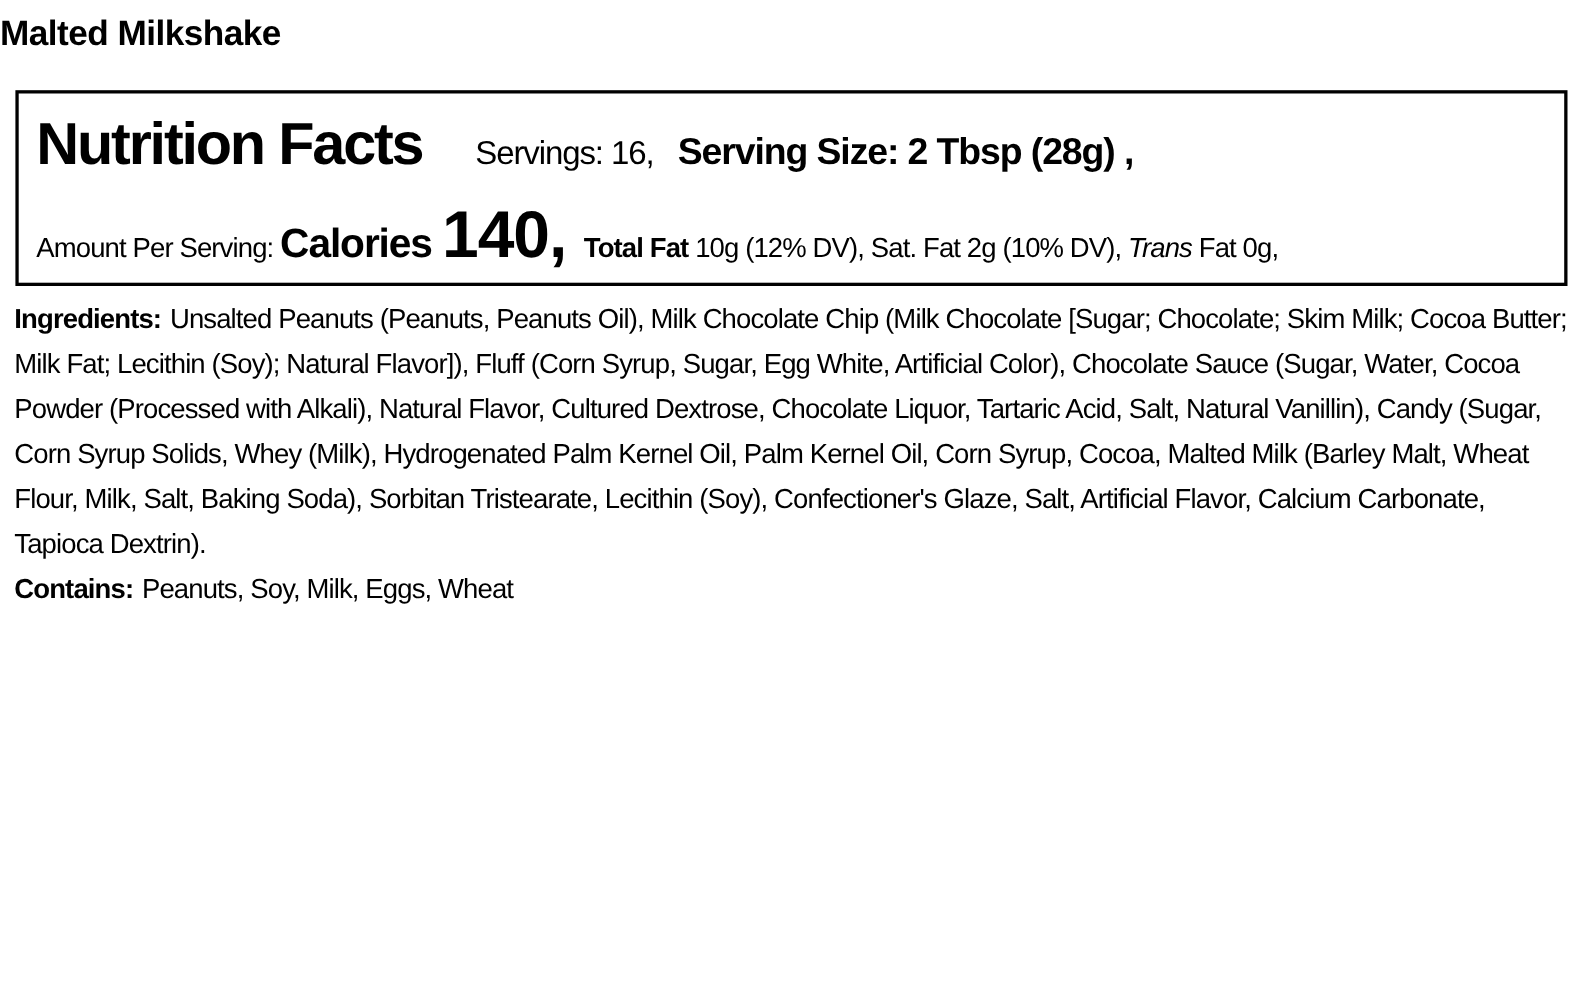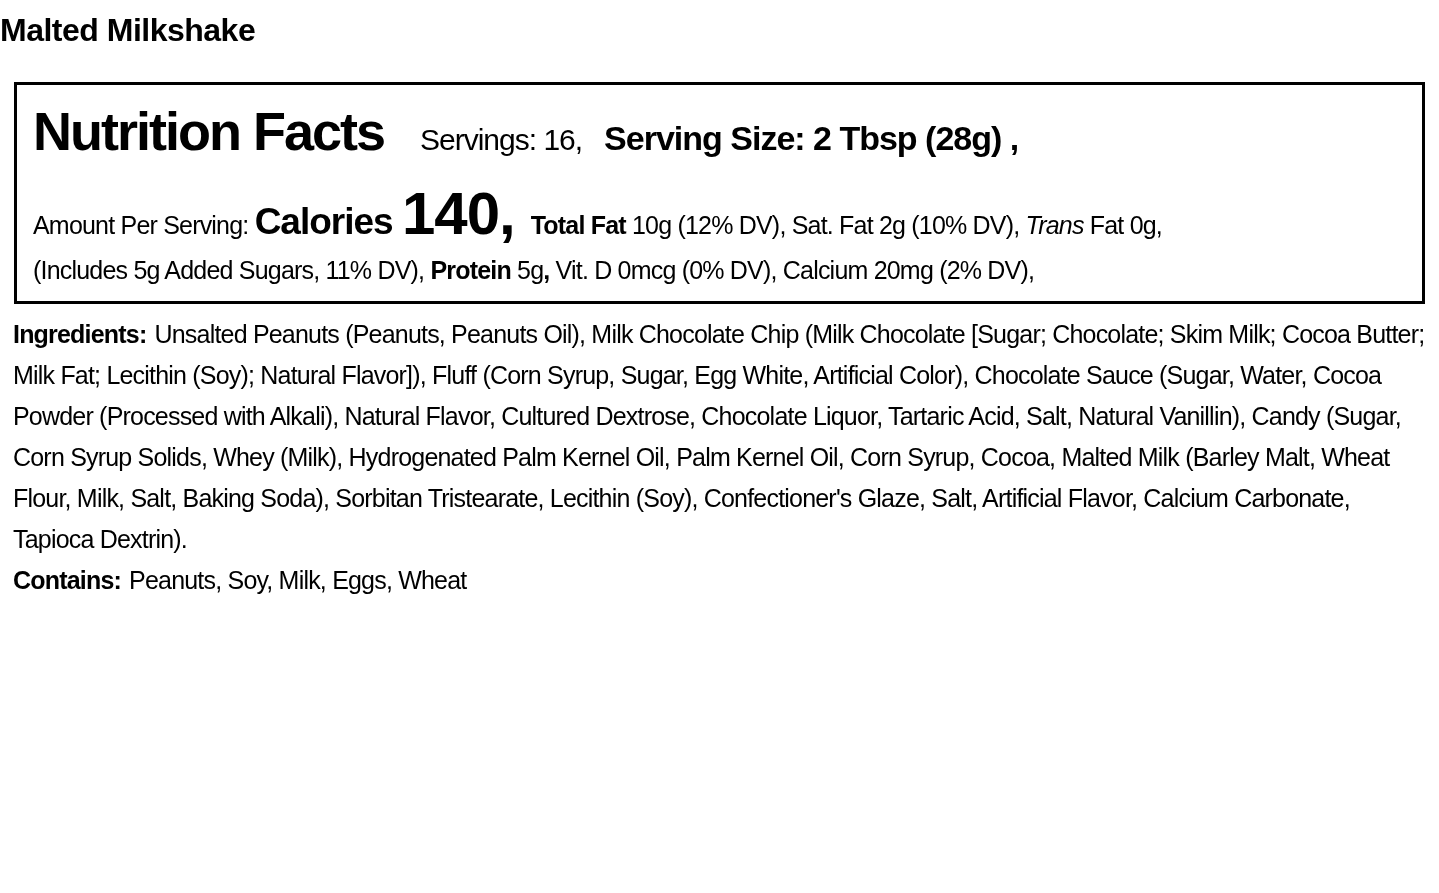--- a/index.html
+++ b/index.html
@@ -31,21 +31,21 @@
   }
   .nf-header { line-height: 72px; white-space: nowrap; }
   .nf-title {
     font-size: 54px;
     font-weight: bold;
     letter-spacing: -2px;
   }
   .servings {
     font-size: 30px;
     letter-spacing: -1px;
-    margin-left: 36px;
+    margin-left: 48px;
   }
   .serving-size {
     font-size: 34px;
     font-weight: bold;
     letter-spacing: -1px;
     margin-left: 22px;
   }
   .nf-line {
     font-size: 25px;
     letter-spacing: -0.8px;
@@ -79,21 +79,20 @@
 </style>
 </head>
 <body>
 
 <div class="page-title">Malted Milkshake</div>
 
 <div class="nf-box">
   <div class="nf-header"><span class="seg nf-title">Nutrition Facts</span><span class="seg servings">Servings: 16,</span><span class="seg serving-size">Serving Size: 2 Tbsp (28g) ,</span></div>
   <div>
       <div class="nf-line"><span class="seg aps">Amount Per Serving: </span><span class="seg calories-word">Calories </span><span class="seg calories-num">140,</span><span class="seg b gap">Total Fat</span><span class="seg r"> 10g (12% DV), Sat. Fat 2g (10% DV), </span><span class="seg i">Trans</span><span class="seg r"> Fat 0g,</span></div>
-      <div class="nf-line"><span class="seg r">(Includes 5g Added Sugars, 11% DV), </span><span class="seg b">Protein</span><span class="seg r"> 5g</span><span class="seg b">,</span><span class="seg r"> Vit. D 0mcg (0% DV), Calcium 20mg (2% DV),</span></div>
     </div>
 </div>
 
 <div class="ingredients-block">
   <div>
     <span class="para-label">Ingredients:</span><span>Unsalted Peanuts (Peanuts, Peanuts Oil), Milk Chocolate Chip (Milk Chocolate [Sugar; Chocolate; Skim Milk; Cocoa Butter; Milk Fat; Lecithin (Soy); Natural Flavor]), Fluff (Corn Syrup, Sugar, Egg White, Artificial Color), Chocolate Sauce (Sugar, Water, Cocoa Powder (Processed with Alkali), Natural Flavor, Cultured Dextrose, Chocolate Liquor, Tartaric Acid, Salt, Natural Vanillin), Candy (Sugar, Corn Syrup Solids, Whey (Milk), Hydrogenated Palm Kernel Oil, Palm Kernel Oil, Corn Syrup, Cocoa, Malted Milk (Barley Malt, Wheat Flour, Milk, Salt, Baking Soda), Sorbitan Tristearate, Lecithin (Soy), Confectioner's Glaze, Salt, Artificial Flavor, Calcium Carbonate, Tapioca Dextrin).</span>
   </div>
   <div>
     <span class="para-label">Contains:</span><span>Peanuts, Soy, Milk, Eggs, Wheat</span>
   </div>

